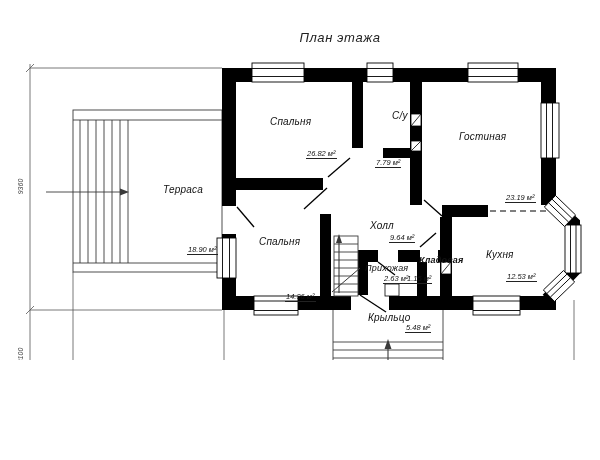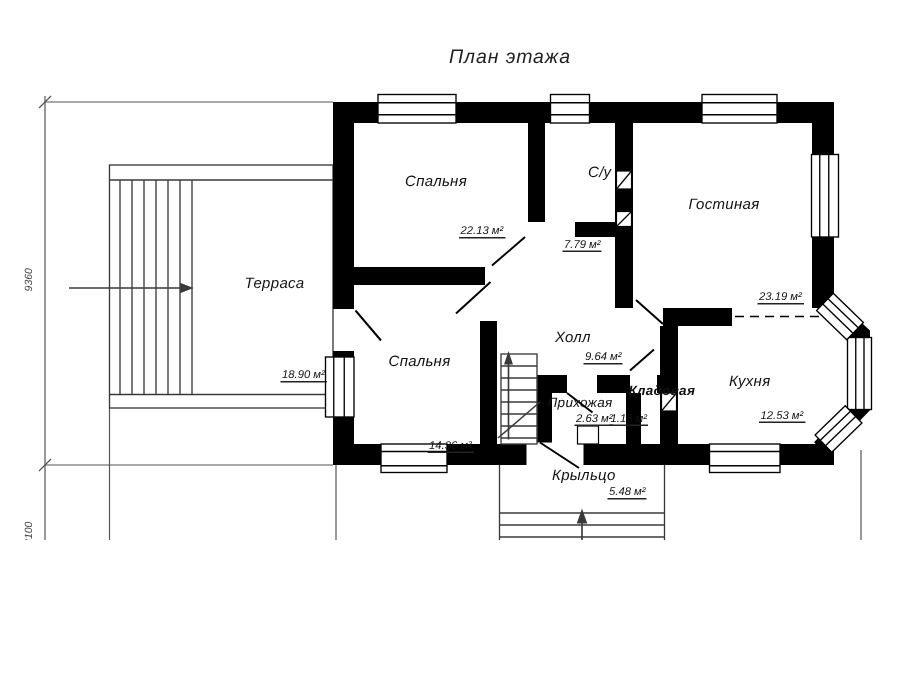--- a/index.html
+++ b/index.html
@@ -213,21 +213,21 @@
   <div class="room" style="left:392px;top:110px;">С/у</div>
   <div class="room" style="left:459px;top:131px;text-align:center;">Гостиная</div>
   <div class="room" style="left:163px;top:184px;">Терраса</div>
   <div class="room" style="left:259px;top:236px;">Спальня</div>
   <div class="room" style="left:370px;top:220px;">Холл</div>
   <div class="room" style="left:365px;top:263px;font-size:9px;">Прихожая</div>
   <div class="room" style="left:419px;top:255px;font-size:9px;font-weight:bold;">Кладовая</div>
   <div class="room" style="left:486px;top:249px;">Кухня</div>
   <div class="room" style="left:368px;top:312px;">Крыльцо</div>
 
-  <div class="area" style="left:306px;top:149px;">22.13 м²</div>
+  <div class="area" style="left:306px;top:149px;">26.82 м²</div>
   <div class="area" style="left:375px;top:158px;">7.79 м²</div>
   <div class="area" style="left:505px;top:193px;">23.19 м²</div>
   <div class="area" style="left:187px;top:245px;">18.90 м²</div>
   <div class="area" style="left:285px;top:281px;margin-top:11px;">14.36 м²</div>
   <div class="area" style="left:389px;top:233px;">9.64 м²</div>
   <div class="area" style="left:383px;top:274px;">2.63 м²</div>
   <div class="area" style="left:406px;top:274px;">1.15 м²</div>
   <div class="area" style="left:506px;top:272px;">12.53 м²</div>
   <div class="area" style="left:405px;top:323px;">5.48 м²</div>
 

